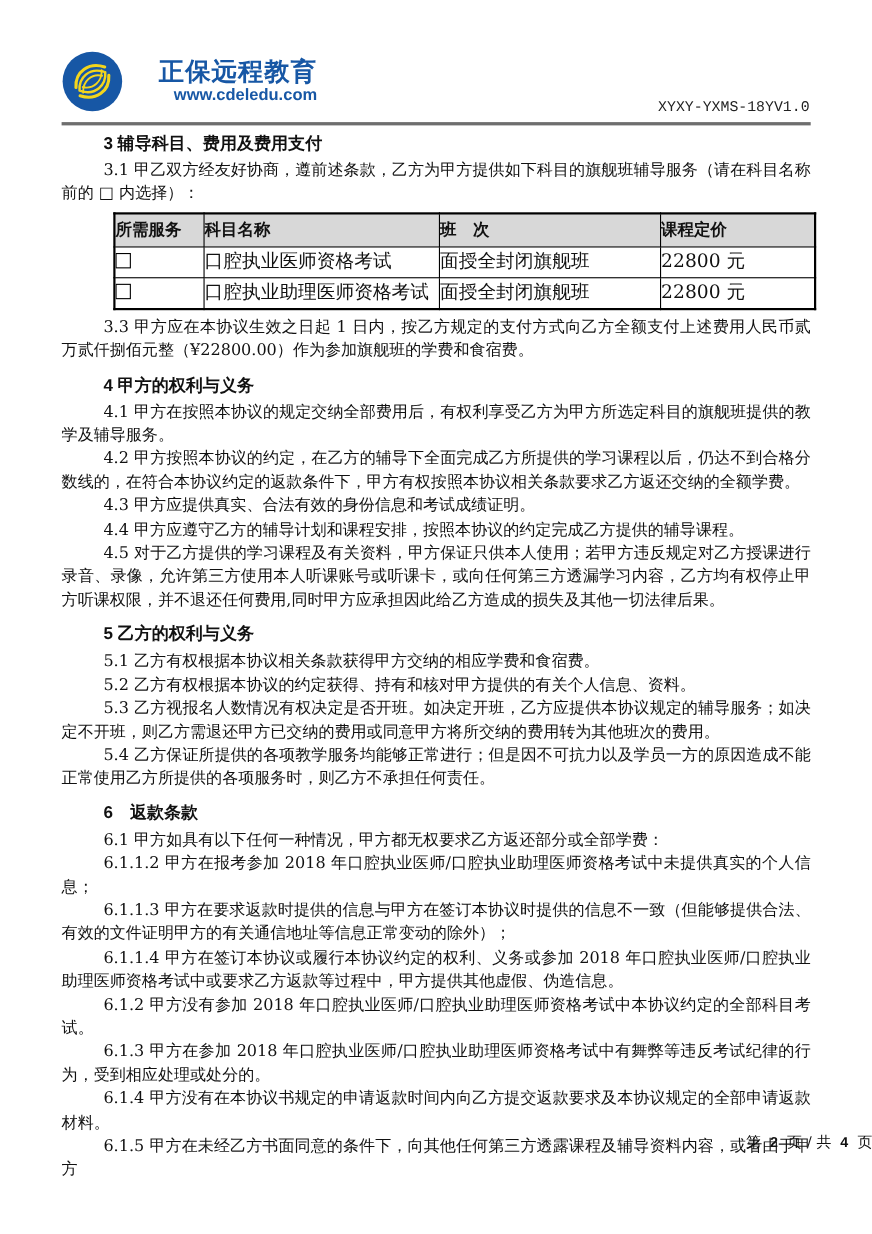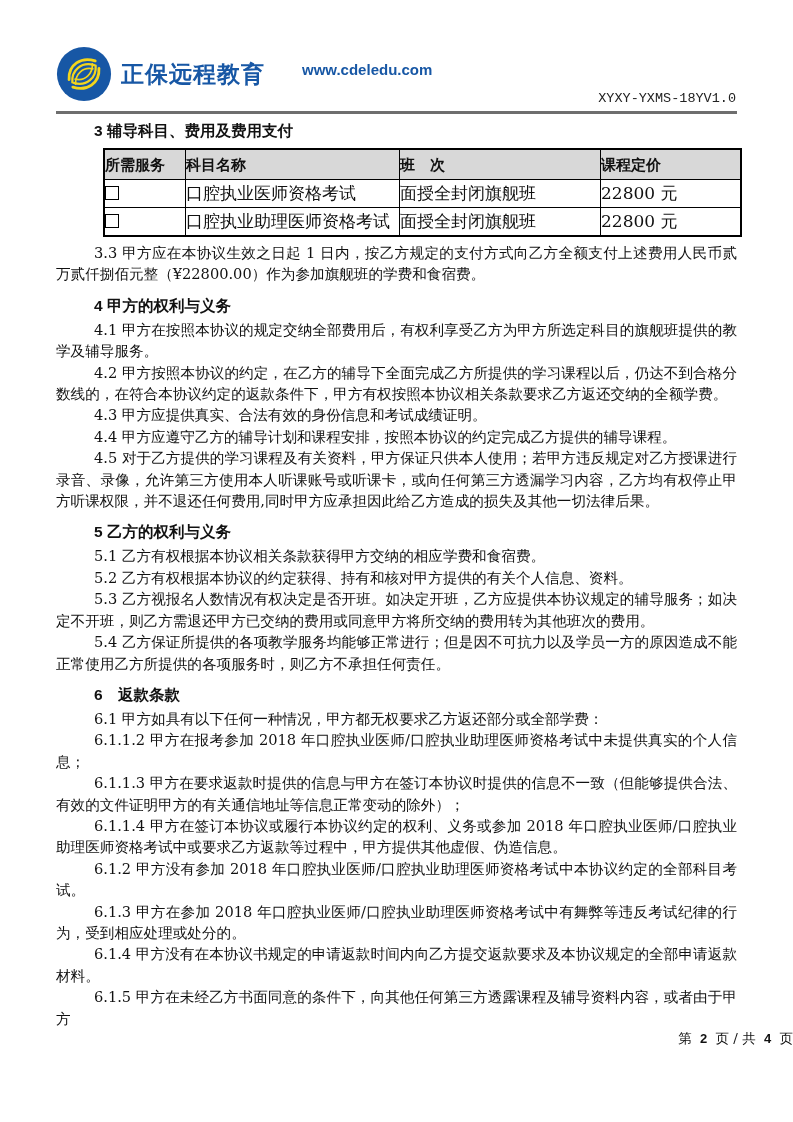--- a/index.html
+++ b/index.html
@@ -4,21 +4,21 @@
 <style>
   html,body{margin:0;padding:0;background:#ffffff;}
   body{width:793px;height:1122px;overflow:hidden;
        font-family:"DejaVu Serif","Liberation Serif",serif;color:#111;}
   .page{position:relative;width:793px;height:1122px;box-sizing:border-box;
         padding:46px 56px 0 56px;background:#fff;}
   
   .hdr{position:relative;height:60px;}
   .logo{display:flex;align-items:center;gap:9px;}
   .logo-mark{width:56px;height:56px;flex:0 0 auto;}
-  .logo-txt{display:flex;flex-direction:row;justify-content:center;text-align:right;}
+  .logo-txt{display:flex;flex-direction:column;justify-content:center;text-align:right;}
   .logo-cn{font-family:"Liberation Sans",sans-serif;font-weight:bold;
            font-size:23px;line-height:26px;color:#1757a5;letter-spacing:1px;}
   .logo-url{font-family:"Liberation Sans",sans-serif;font-weight:bold;
             font-size:15px;line-height:18px;color:#1757a5;margin-left:37px;}
   .doc-code{position:absolute;right:1px;bottom:0;
             font-family:Liberation Mono, monospace;font-size:13.5px;color:#222;}
   .rule{height:3px;background:#6e6e6e;margin-top:5px;}
   
   .doc-main{margin-top:6px;font-size:14.6px;line-height:21.4px;
             text-align:justify;text-justify:inter-ideograph;}
@@ -67,20 +67,21 @@
         <span class="logo-url">www.cdeledu.com</span>
       </span>
     </div>
     <span class="doc-code">XYXY-YXMS-18YV1.0</span>
   </div>
   <div class="rule"></div>
 
   <div class="doc-main">
 
     <div class="sec-h first">3 辅导科目、费用及费用支付</div>
+    <p class="clause">3.1 甲乙双方经友好协商，遵前述条款，乙方为甲方提供如下科目的旗舰班辅导服务（请在科目名称前的 □ 内选择）：</p>
 
     <table class="fee-table">
       <thead>
         <tr>
           <th class="c1">所需服务</th>
           <th class="c2">科目名称</th>
           <th class="c3">班　次</th>
           <th class="c4">课程定价</th>
         </tr>
       </thead>

